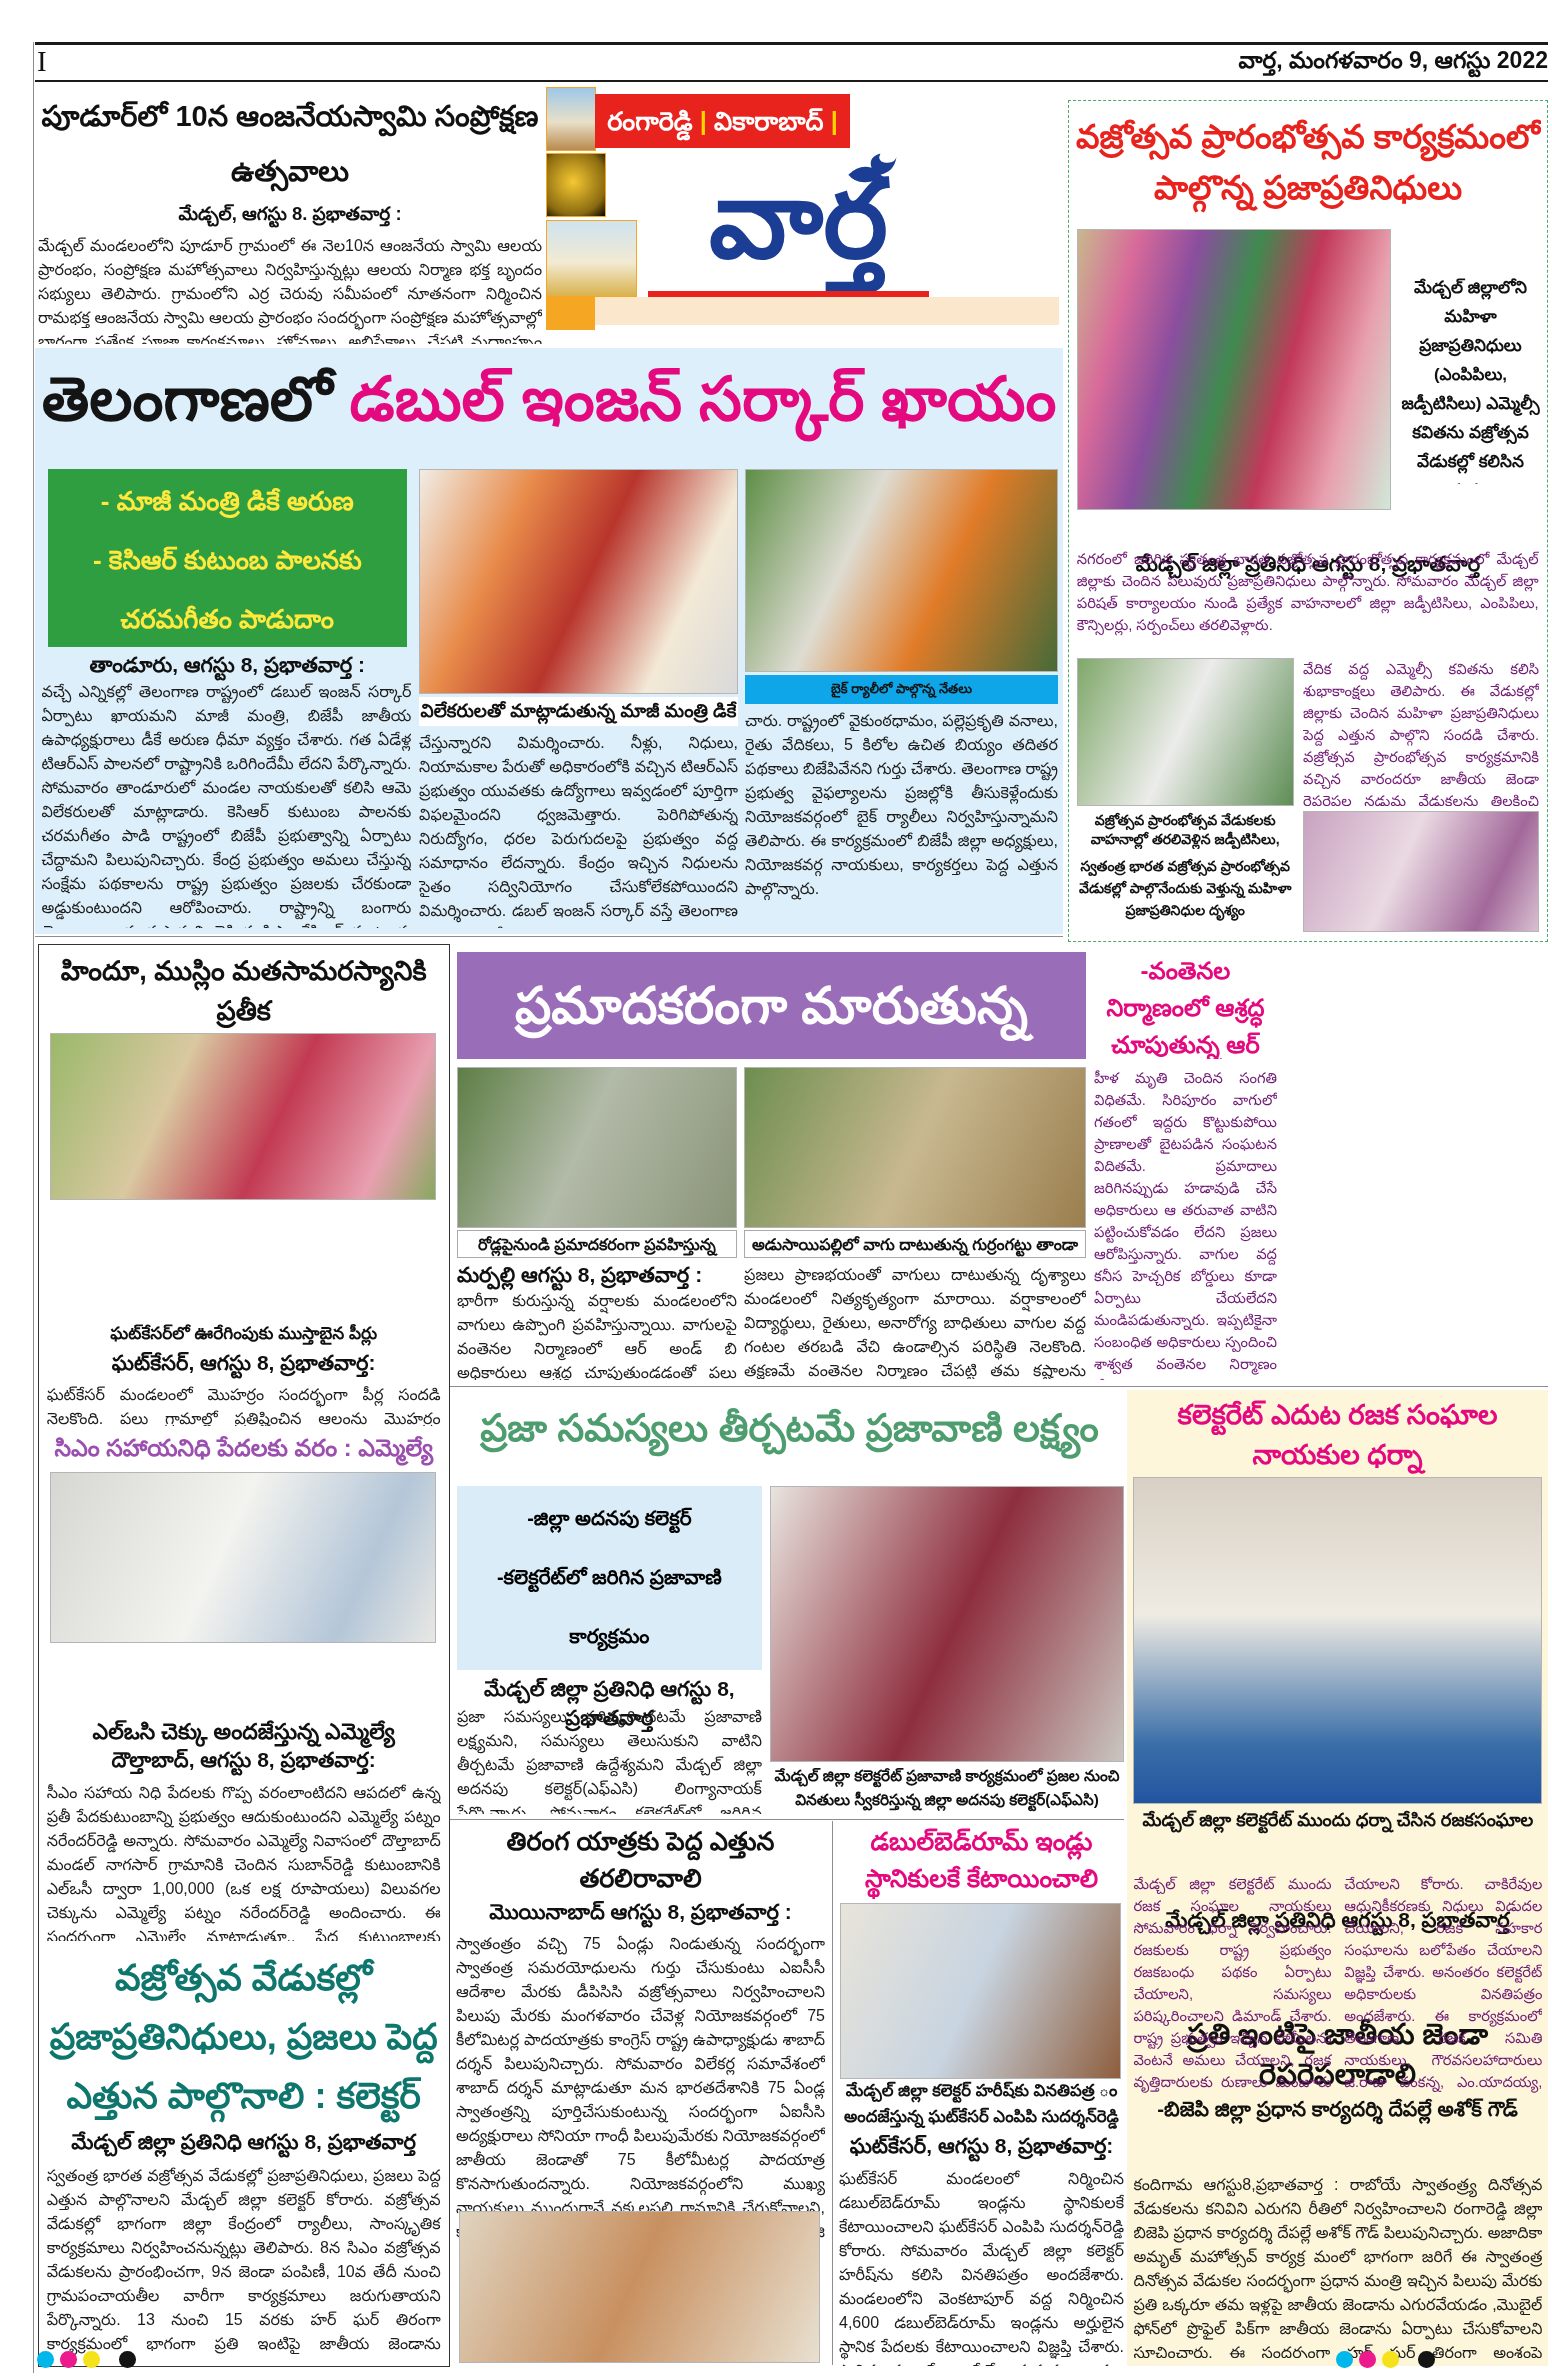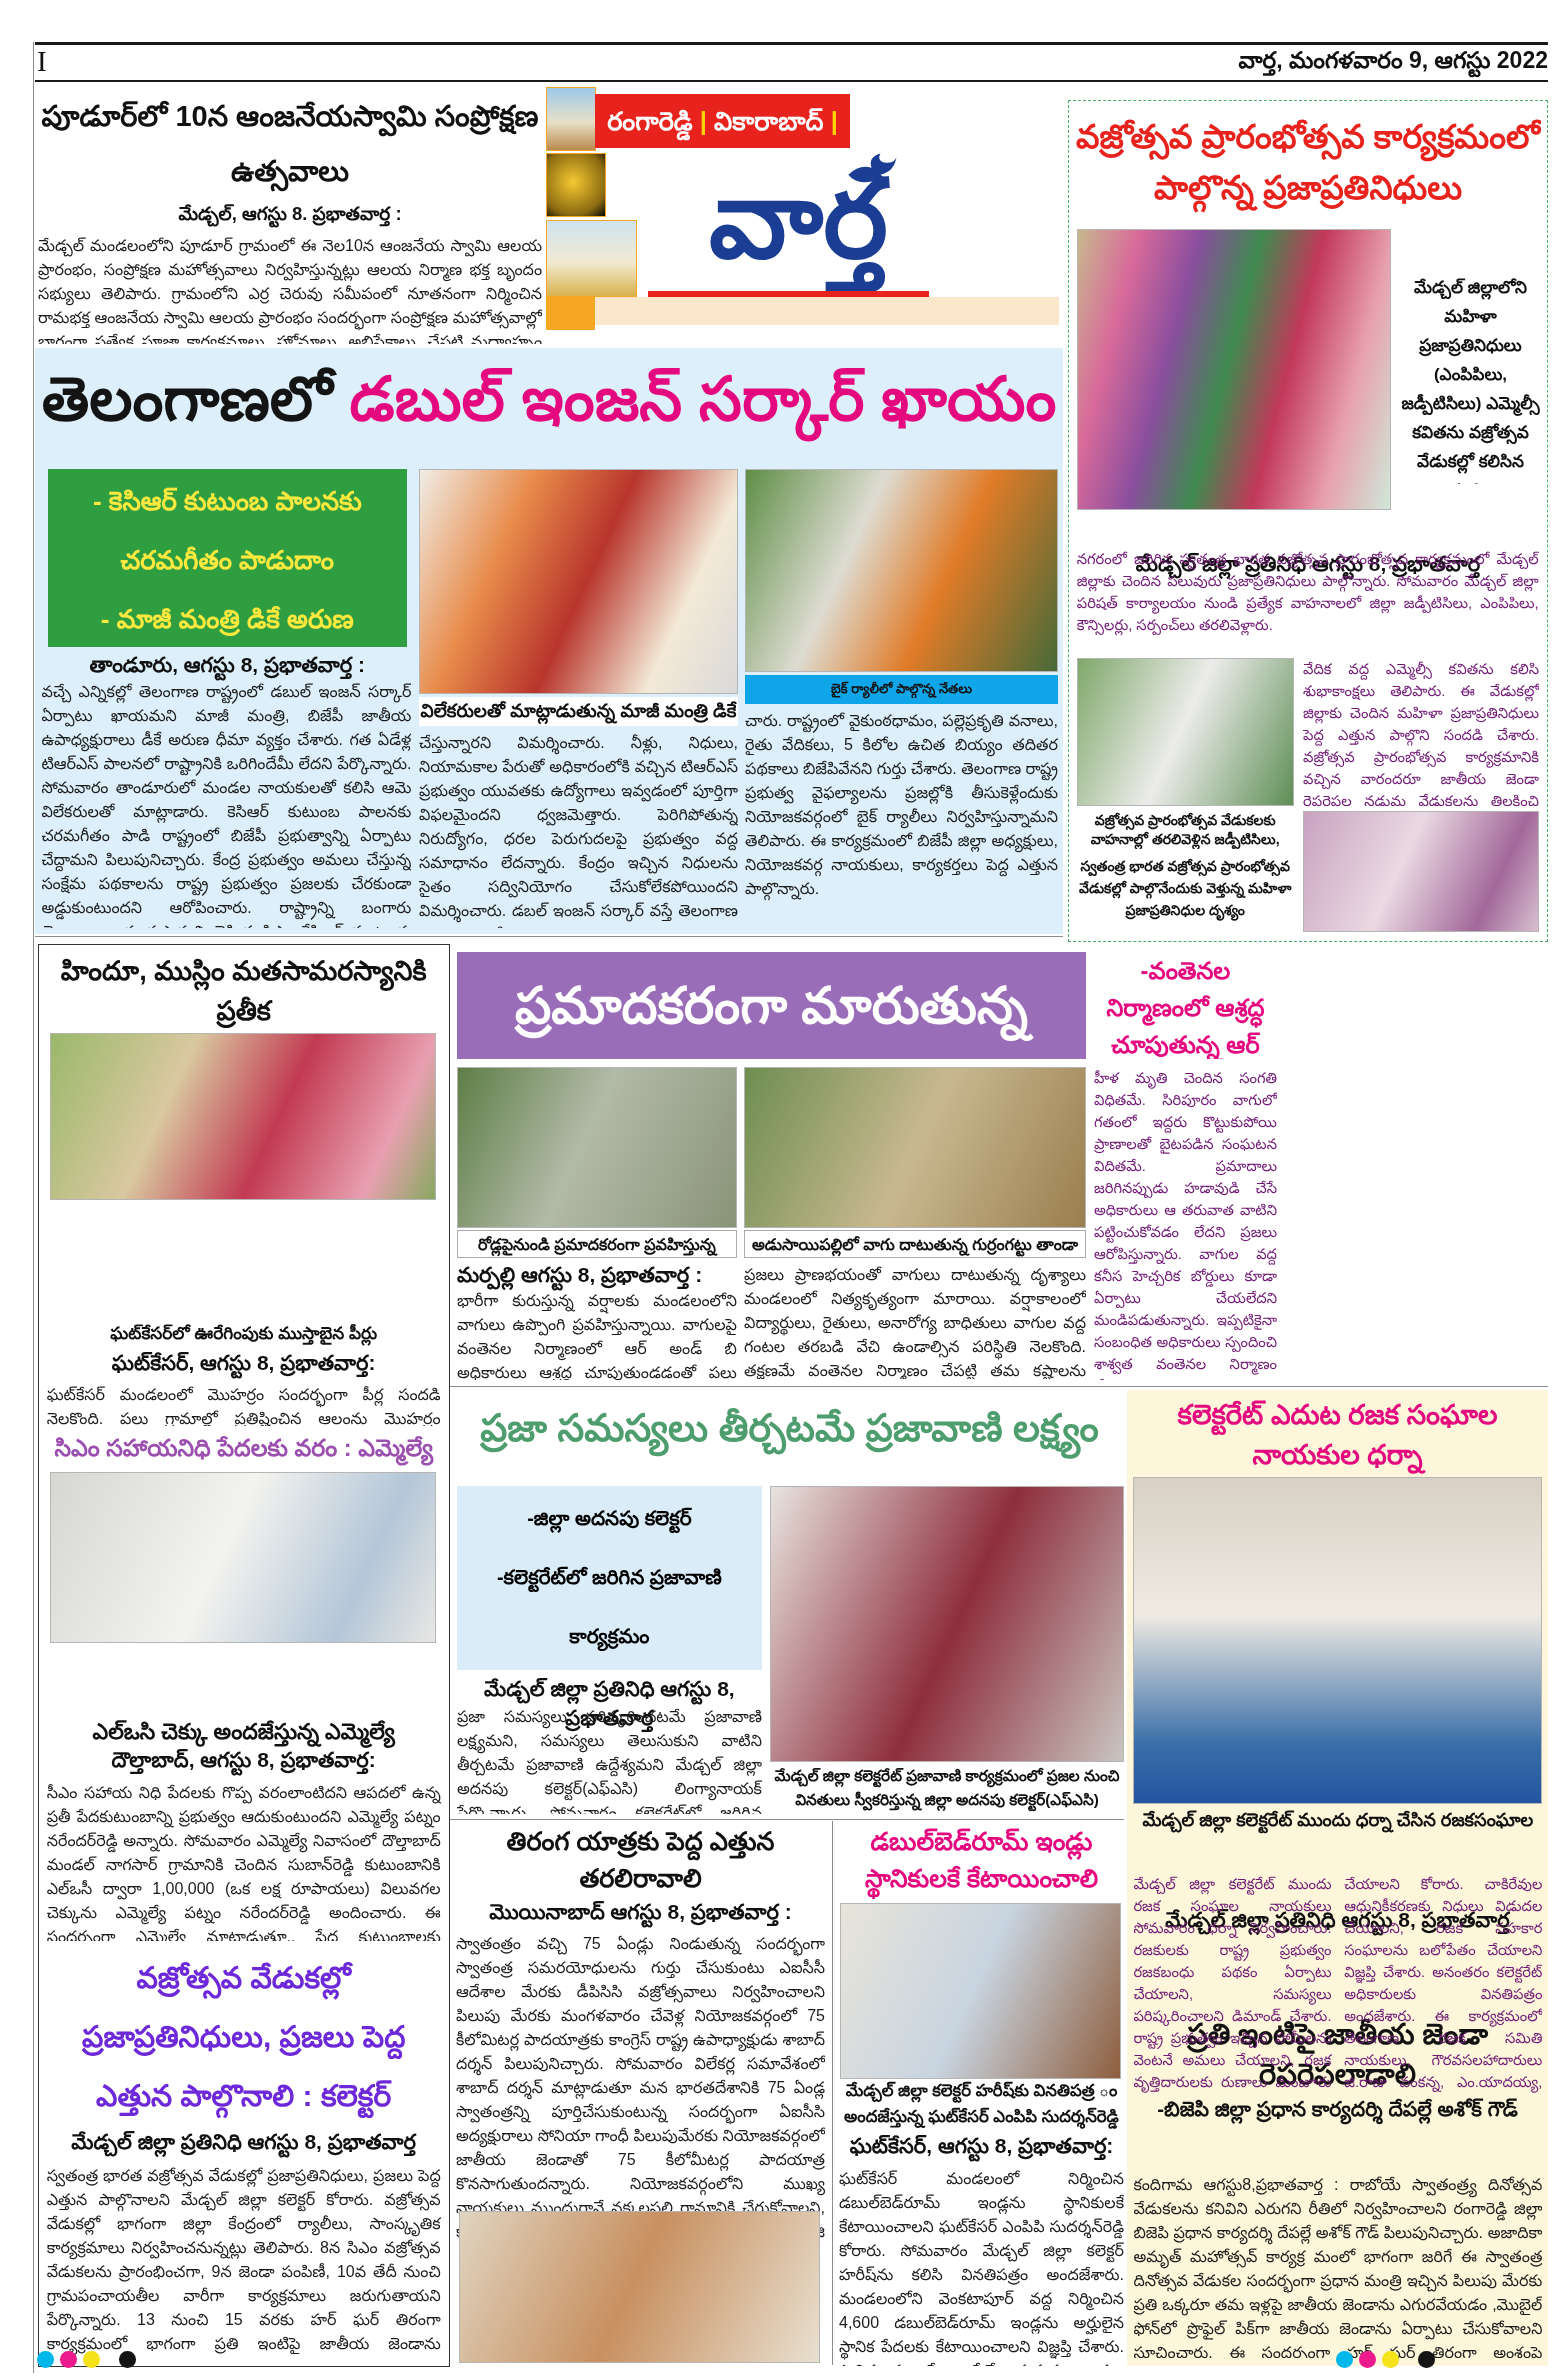--- a/index.html
+++ b/index.html
@@ -85,22 +85,22 @@
     <div class="photo g-grp" style="left:234px;top:710px;width:236px;height:121px;"></div>
     <div class="abs cap clip" style="left:7.7px;top:754px;width:217px;height:78px;font-size:14px;line-height:22px;">స్వతంత్ర భారత వజ్రోత్సవ ప్రారంభోత్సవ వేడుకల్లో పాల్గొనేందుకు వెళ్తున్న మహిళా ప్రజాప్రతినిధుల దృశ్యం</div>
   </div>
 
   <div class="abs" style="left:35px;top:348px;width:1028px;height:586px;background:#ddeffa;">
     <div class="ctr bold" style="margin-top:12.8px;font-size:61px;line-height:77px;">
       <span style="color:#141414;text-align:right;">తెలంగాణలో</span>
       <span style="color:#e5097f;">డబుల్ ఇంజన్ సర్కార్ ఖాయం</span>
     </div>
     <div class="abs ctr bold clip" style="left:12.8px;top:121px;width:359px;height:178px;background:#2f9e41;color:#ffe93e;font-size:26px;line-height:59px;padding:2.6px 9px;">
+      <div>- మాజీ మంత్రి డికే అరుణ</div>
       <div>- కెసిఆర్ కుటుంబ పాలనకు చరమగీతం పాడుదాం</div>
-      <div>- మాజీ మంత్రి డికే అరుణ</div>
     </div>
     <div class="abs date" style="left:12.8px;top:305px;width:359px;">తాండూరు, ఆగస్టు 8, ప్రభాతవార్త :</div>
     <div class="abs body-text clip" style="left:6.4px;top:332px;width:370px;height:248px;">వచ్చే ఎన్నికల్లో తెలంగాణ రాష్ట్రంలో డబుల్ ఇంజన్ సర్కార్ ఏర్పాటు ఖాయమని మాజీ మంత్రి, బిజేపీ జాతీయ ఉపాధ్యక్షురాలు డీకే అరుణ ధీమా వ్యక్తం చేశారు. గత ఏడేళ్ల టిఆర్ఎస్ పాలనలో రాష్ట్రానికి ఒరిగిందేమీ లేదని పేర్కొన్నారు. సోమవారం తాండూరులో మండల నాయకులతో కలిసి ఆమె విలేకరులతో మాట్లాడారు. కెసిఆర్ కుటుంబ పాలనకు చరమగీతం పాడి రాష్ట్రంలో బిజేపీ ప్రభుత్వాన్ని ఏర్పాటు చేద్దామని పిలుపునిచ్చారు. కేంద్ర ప్రభుత్వం అమలు చేస్తున్న సంక్షేమ పథకాలను రాష్ట్ర ప్రభుత్వం ప్రజలకు చేరకుండా అడ్డుకుంటుందని ఆరోపించారు. రాష్ట్రాన్ని బంగారు తెలంగాణగా మారుస్తామని చెప్పిన సిఎం కేసిఆర్ మాటలకు చేతలకు పొంతన లేదన్నారు.</div>
     <div class="photo g-press" style="left:384px;top:121px;width:319px;height:225px;"></div>
     <div class="abs cap clip" style="left:384px;top:349px;width:319px;height:29px;font-size:18.5px;line-height:28px;background:#fff;">విలేకరులతో మాట్లాడుతున్న మాజీ మంత్రి డికే అరుణ</div>
     <div class="abs body-text clip" style="left:384px;top:383px;width:319px;height:197px;">చేస్తున్నారని విమర్శించారు. నీళ్లు, నిధులు, నియామకాల పేరుతో అధికారంలోకి వచ్చిన టిఆర్ఎస్ ప్రభుత్వం యువతకు ఉద్యోగాలు ఇవ్వడంలో పూర్తిగా విఫలమైందని ధ్వజమెత్తారు. పెరిగిపోతున్న నిరుద్యోగం, ధరల పెరుగుదలపై ప్రభుత్వం వద్ద సమాధానం లేదన్నారు. కేంద్రం ఇచ్చిన నిధులను సైతం సద్వినియోగం చేసుకోలేకపోయిందని విమర్శించారు. డబల్ ఇంజన్ సర్కార్ వస్తే తెలంగాణ అన్ని రంగాల్లో అభివృద్ధి చెందుతుందని అన్నారు.</div>
     <div class="photo g-rally" style="left:710px;top:121px;width:313px;height:203px;"></div>
     <div class="abs cap clip" style="left:710px;top:327px;width:313px;height:29px;font-size:13px;line-height:28px;background:#0ea5e9;">బైక్ ర్యాలీలో పాల్గొన్న నేతలు</div>
     <div class="abs body-text clip" style="left:710px;top:361px;width:313px;height:218px;">చారు. రాష్ట్రంలో వైకుంఠధామం, పల్లెప్రకృతి వనాలు, రైతు వేదికలు, 5 కిలోల ఉచిత బియ్యం తదితర పథకాలు బిజేపివేనని గుర్తు చేశారు. తెలంగాణ రాష్ట్ర ప్రభుత్వ వైఫల్యాలను ప్రజల్లోకి తీసుకెళ్లేందుకు నియోజకవర్గంలో బైక్ ర్యాలీలు నిర్వహిస్తున్నామని తెలిపారు. ఈ కార్యక్రమంలో బిజేపీ జిల్లా అధ్యక్షులు, నియోజకవర్గ నాయకులు, కార్యకర్తలు పెద్ద ఎత్తున పాల్గొన్నారు.</div>
   </div>
@@ -119,21 +119,21 @@
 
     <div class="abs clip" style="left:7.7px;top:485px;width:394px;height:511px;">
       <div class="ctr bold" style="font-size:23.6px;line-height:36px;color:#9b4fae;">సిఎం సహాయనిధి పేదలకు వరం  : ఎమ్మెల్యే పట్నం</div>
       <div class="photo g-men" style="left:3.8px;top:42px;width:386px;height:171px;"></div>
       <div class="cap" style="margin-top:217px;font-size:22px;line-height:25.5px;">ఎల్‌ఒసి చెక్కు అందజేస్తున్న ఎమ్మెల్యే</div>
       <div class="date" style="margin-top:3.8px;">దౌల్తాబాద్, ఆగస్టు 8, ప్రభాతవార్త:</div>
       <div class="body-text" style="margin-top:3.8px;">సీఎం సహాయ నిధి పేదలకు గొప్ప వరంలాంటిదని ఆపదలో ఉన్న ప్రతీ పేదకుటుంబాన్ని ప్రభుత్వం ఆదుకుంటుందని ఎమ్మెల్యే పట్నం నరేందర్‌రెడ్డి అన్నారు. సోమవారం ఎమ్మెల్యే నివాసంలో దౌల్తాబాద్ మండల్ నాగసార్ గ్రామానికి చెందిన సుబాన్‌రెడ్డి కుటుంబానికి ఎల్‌ఒసీ ద్వారా 1,00,000 (ఒక లక్ష రూపాయలు) విలువగల చెక్కును ఎమ్మెల్యే పట్నం నరేందర్‌రెడ్డి అందించారు. ఈ సంధర్భంగా ఎమ్మెల్యే మాట్లాడుతూ.. పేద కుటుంబాలకు ముఖ్యమంత్రి కేసీఆర్ అండగా ఉంటున్నారని, అనారోగ్యానికి గురై ఆసుపత్రిలో చికిత్స పొందుతున్న వారికి అయ్యే ఖర్చు ప్రభుత్వం భరిస్తూ ఎల్‌ఒసీని అందజేయడం జరిగింది అన్నారు. ఈ కార్యక్రమంలో నాగసార్ గ్రామానికి చెందిన నాయకులు తదితరులు పాల్గొన్నారు.</div>
     </div>
 
     <div class="abs clip" style="left:7.7px;top:1003px;width:394px;height:411px;">
-      <div class="ctr bold" style="font-size:30px;line-height:59px;color:#6d28d9;">వజ్రోత్సవ వేడుకల్లో ప్రజాప్రతినిధులు, ప్రజలు పెద్ద ఎత్తున పాల్గొనాలి : కలెక్టర్</div>
+      <div class="ctr bold" style="font-size:36px;line-height:59px;color:#0f766e;">వజ్రోత్సవ వేడుకల్లో ప్రజాప్రతినిధులు, ప్రజలు పెద్ద ఎత్తున పాల్గొనాలి : కలెక్టర్</div>
       <div class="date" style="margin-top:5.1px;">మేడ్చల్ జిల్లా ప్రతినిధి ఆగస్టు 8, ప్రభాతవార్త</div>
       <div class="body-text" style="margin-top:5.1px;">స్వతంత్ర భారత వజ్రోత్సవ వేడుకల్లో ప్రజాప్రతినిధులు, ప్రజలు పెద్ద ఎత్తున పాల్గొనాలని మేడ్చల్ జిల్లా కలెక్టర్ కోరారు. వజ్రోత్సవ వేడుకల్లో భాగంగా జిల్లా కేంద్రంలో ర్యాలీలు, సాంస్కృతిక కార్యక్రమాలు నిర్వహించనున్నట్లు తెలిపారు. 8న సిఎం వజ్రోత్సవ వేడుకలను ప్రారంభించగా, 9న జెండా పంపిణీ, 10వ తేదీ నుంచి గ్రామపంచాయతీల వారీగా కార్యక్రమాలు జరుగుతాయని పేర్కొన్నారు. 13 నుంచి 15 వరకు హర్ ఘర్ తిరంగా కార్యక్రమంలో భాగంగా ప్రతి ఇంటిపై జాతీయ జెండాను ఎగురవేయాలని సూచించారు. అధికారులు ప్రచార కార్యక్రమాలు చేపట్టి వేడుకలను విజయవంతం చేయాలని ఆదేశించారు. ఈ సమావేశంలో జిల్లా అధికారులు, సిబ్బంది పాల్గొన్నారు.</div>
     </div>
   </div>
 
   <div class="abs" style="left:455px;top:944px;width:823px;height:439px;">
     <div class="abs ctr bold" style="left:1.9px;top:7.7px;width:629px;height:107px;background:#9a6db8;color:#ffffff;font-size:51px;line-height:107px;">ప్రమాదకరంగా మారుతున్న వాగులు</div>
     <div class="abs ctr bold clip" style="left:639px;top:7.7px;width:183px;height:107px;color:#e5097f;font-size:24px;line-height:37px;">-వంతెనల నిర్మాణంలో ఆశ్రద్ధ చూపుతున్న ఆర్ అండ్ బి</div>
     <div class="photo g-flood" style="left:1.9px;top:123px;width:280px;height:161px;"></div>
     <div class="abs cap clip" style="left:1.9px;top:286px;width:280px;height:28px;font-size:16px;line-height:27px;background:#fff;border:0.6px solid #aaa;">రోడ్లపైనుండి ప్రమాదకరంగా ప్రవహిస్తున్న కర్నకోడ వాగు</div>

